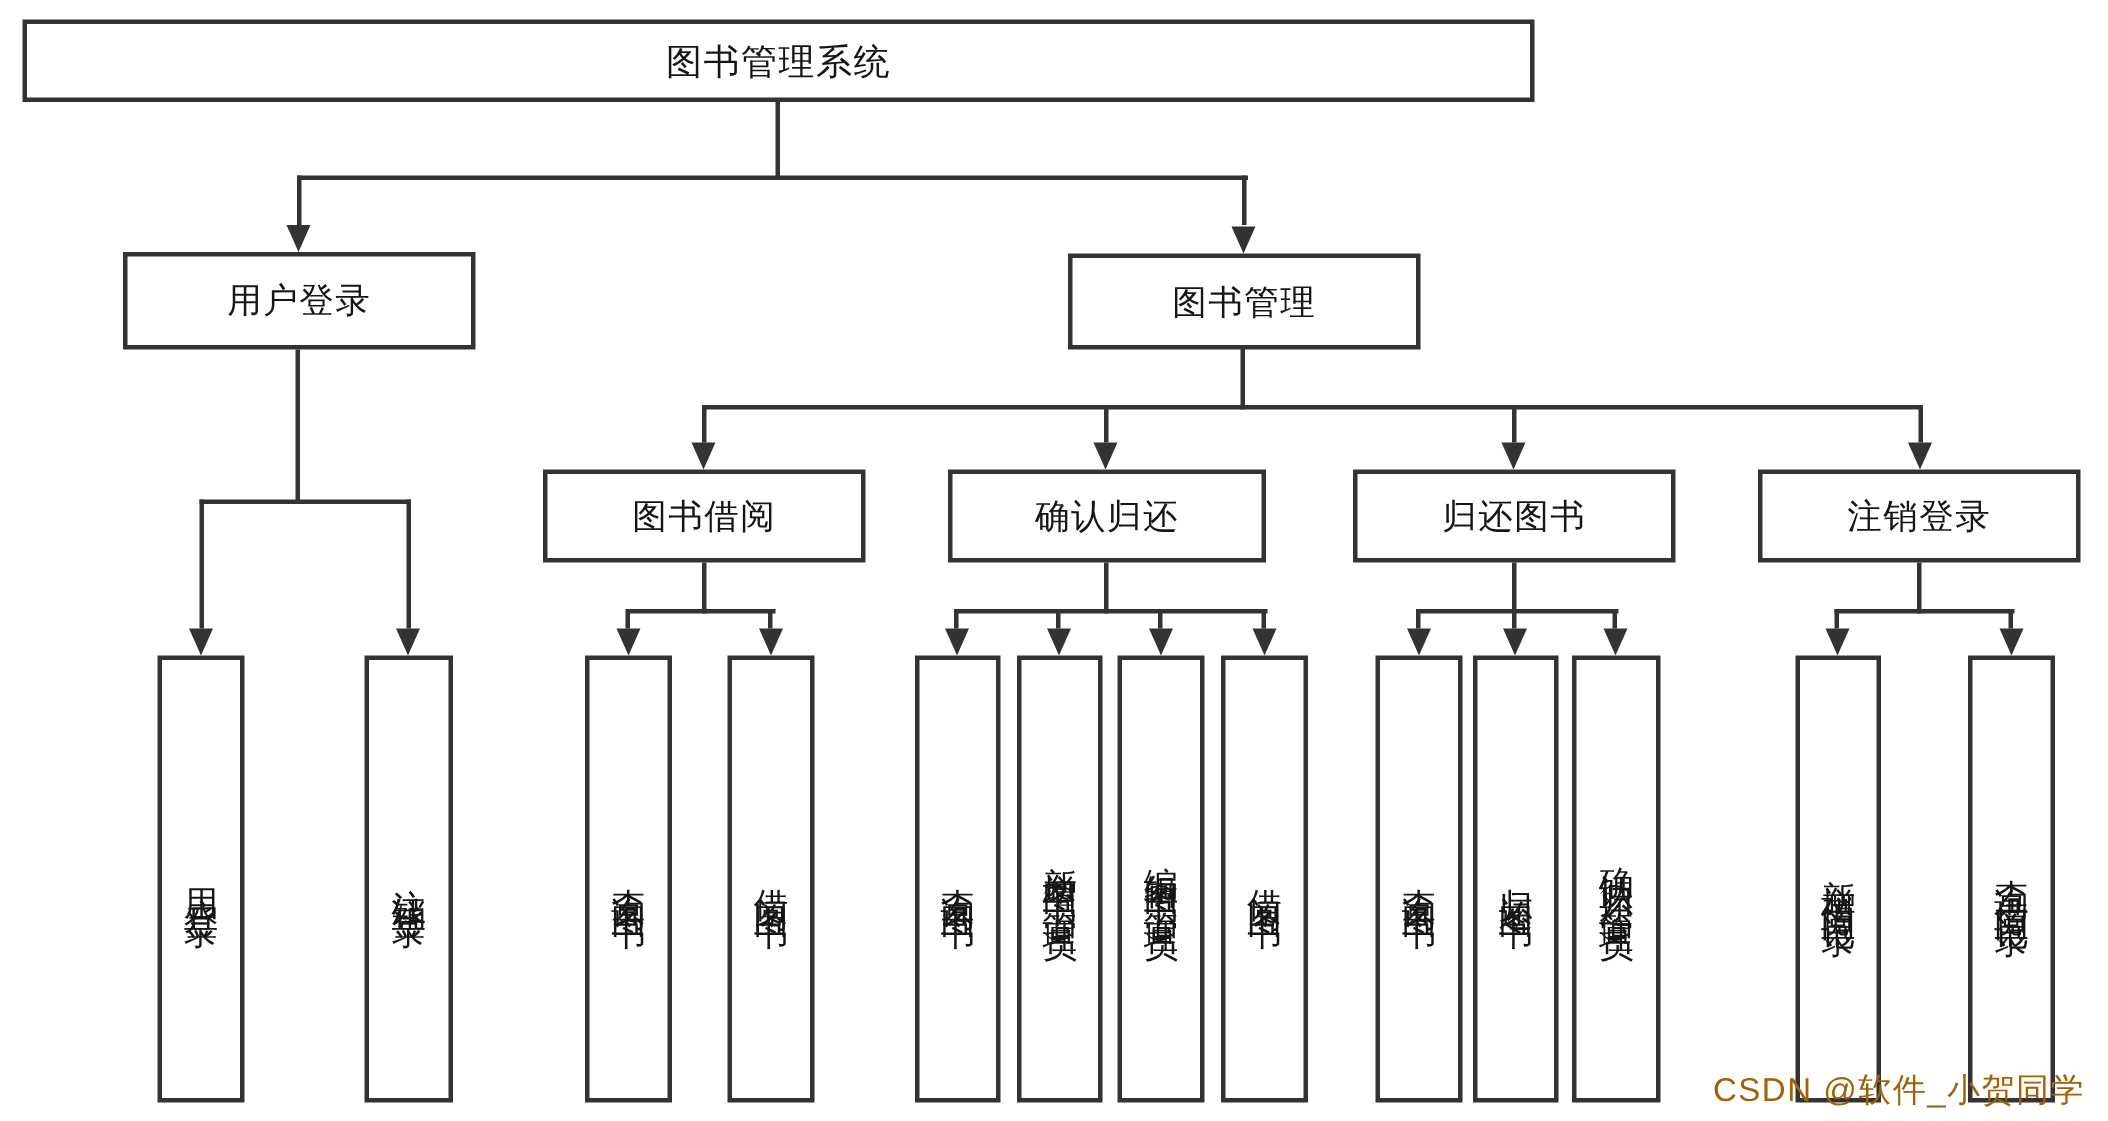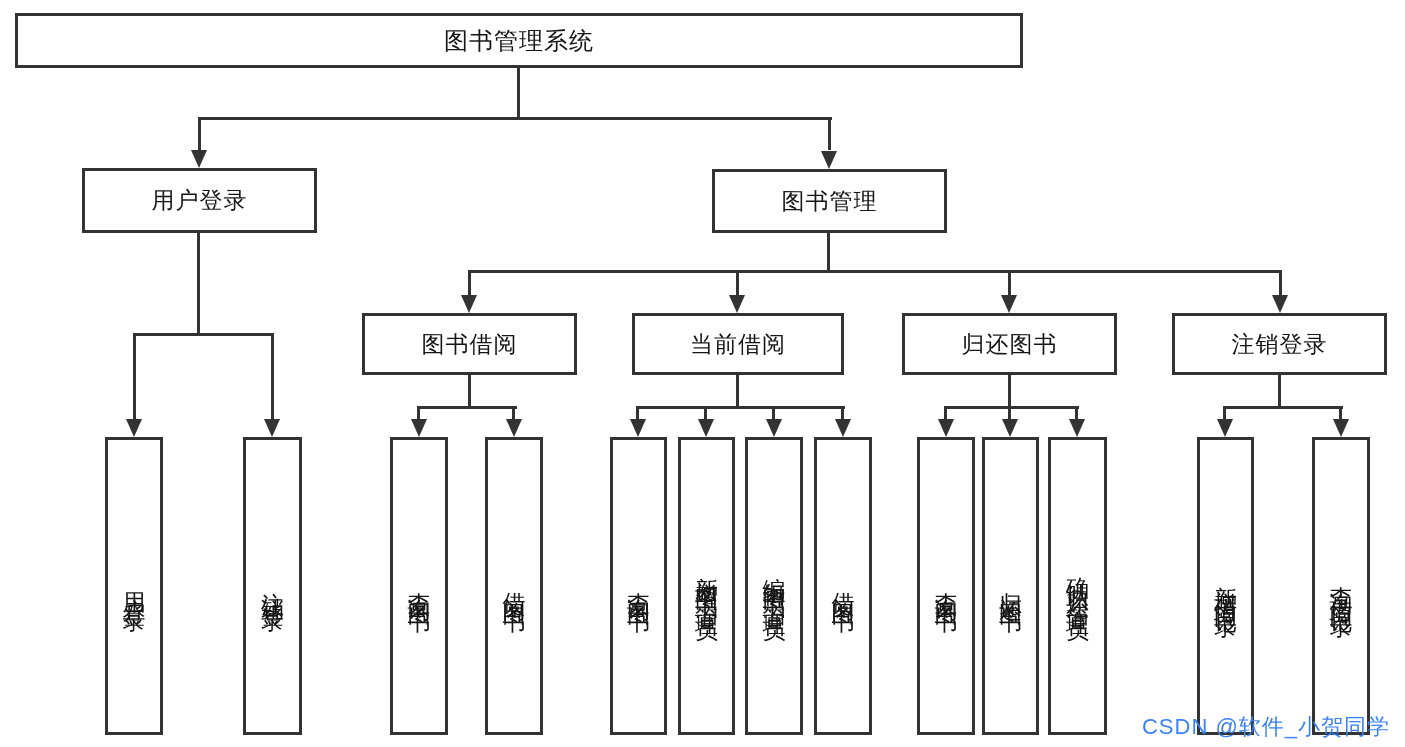--- a/index.html
+++ b/index.html
@@ -20,21 +20,21 @@
   .h,.v{position:absolute;background:#333333;}
   .h{height:3px;}
   .v{width:3px;}
   .a{
     position:absolute;width:0;height:0;
     border-left:8px solid transparent;border-right:8px solid transparent;
     border-top:18px solid #333333;
   }
   .watermark{
     position:absolute;top:712px;right:15px;
-    font-size:22px;letter-spacing:1px;color:#3b82f6;
+    font-size:22px;letter-spacing:1px;color:#a16207;
   }
 </style>
 </head>
 <body>
 
 <div class="canvas">
 
   <div class="node root-node" style="left:15px;top:13px;width:1008px;height:55px">图书管理系统</div>
 
   <div class="v" style="left:517px;top:66px;height:54px"></div>
@@ -59,21 +59,21 @@
   <div class="v" style="left:468px;top:270px;height:25px"></div>
   <div class="a" style="left:461px;top:295px"></div>
   <div class="v" style="left:736px;top:270px;height:25px"></div>
   <div class="a" style="left:729px;top:295px"></div>
   <div class="v" style="left:1008px;top:270px;height:25px"></div>
   <div class="a" style="left:1001px;top:295px"></div>
   <div class="v" style="left:1279px;top:270px;height:25px"></div>
   <div class="a" style="left:1272px;top:295px"></div>
 
   <div class="node" style="left:362px;top:313px;width:215px;height:62px">图书借阅</div>
-  <div class="node" style="left:632px;top:313px;width:212px;height:62px">当前借阅</div>
+  <div class="node" style="left:632px;top:313px;width:212px;height:62px">确认归还</div>
   <div class="node" style="left:902px;top:313px;width:215px;height:62px">归还图书</div>
   <div class="node" style="left:1172px;top:313px;width:215px;height:62px">注销登录</div>
 
   <div class="v" style="left:468px;top:375px;height:34px"></div>
   <div class="h" style="left:418px;top:406px;width:99px"></div>
   <div class="v" style="left:417px;top:406px;height:13px"></div>
   <div class="a" style="left:411px;top:419px"></div>
   <div class="v" style="left:512px;top:406px;height:13px"></div>
   <div class="a" style="left:506px;top:419px"></div>
 

